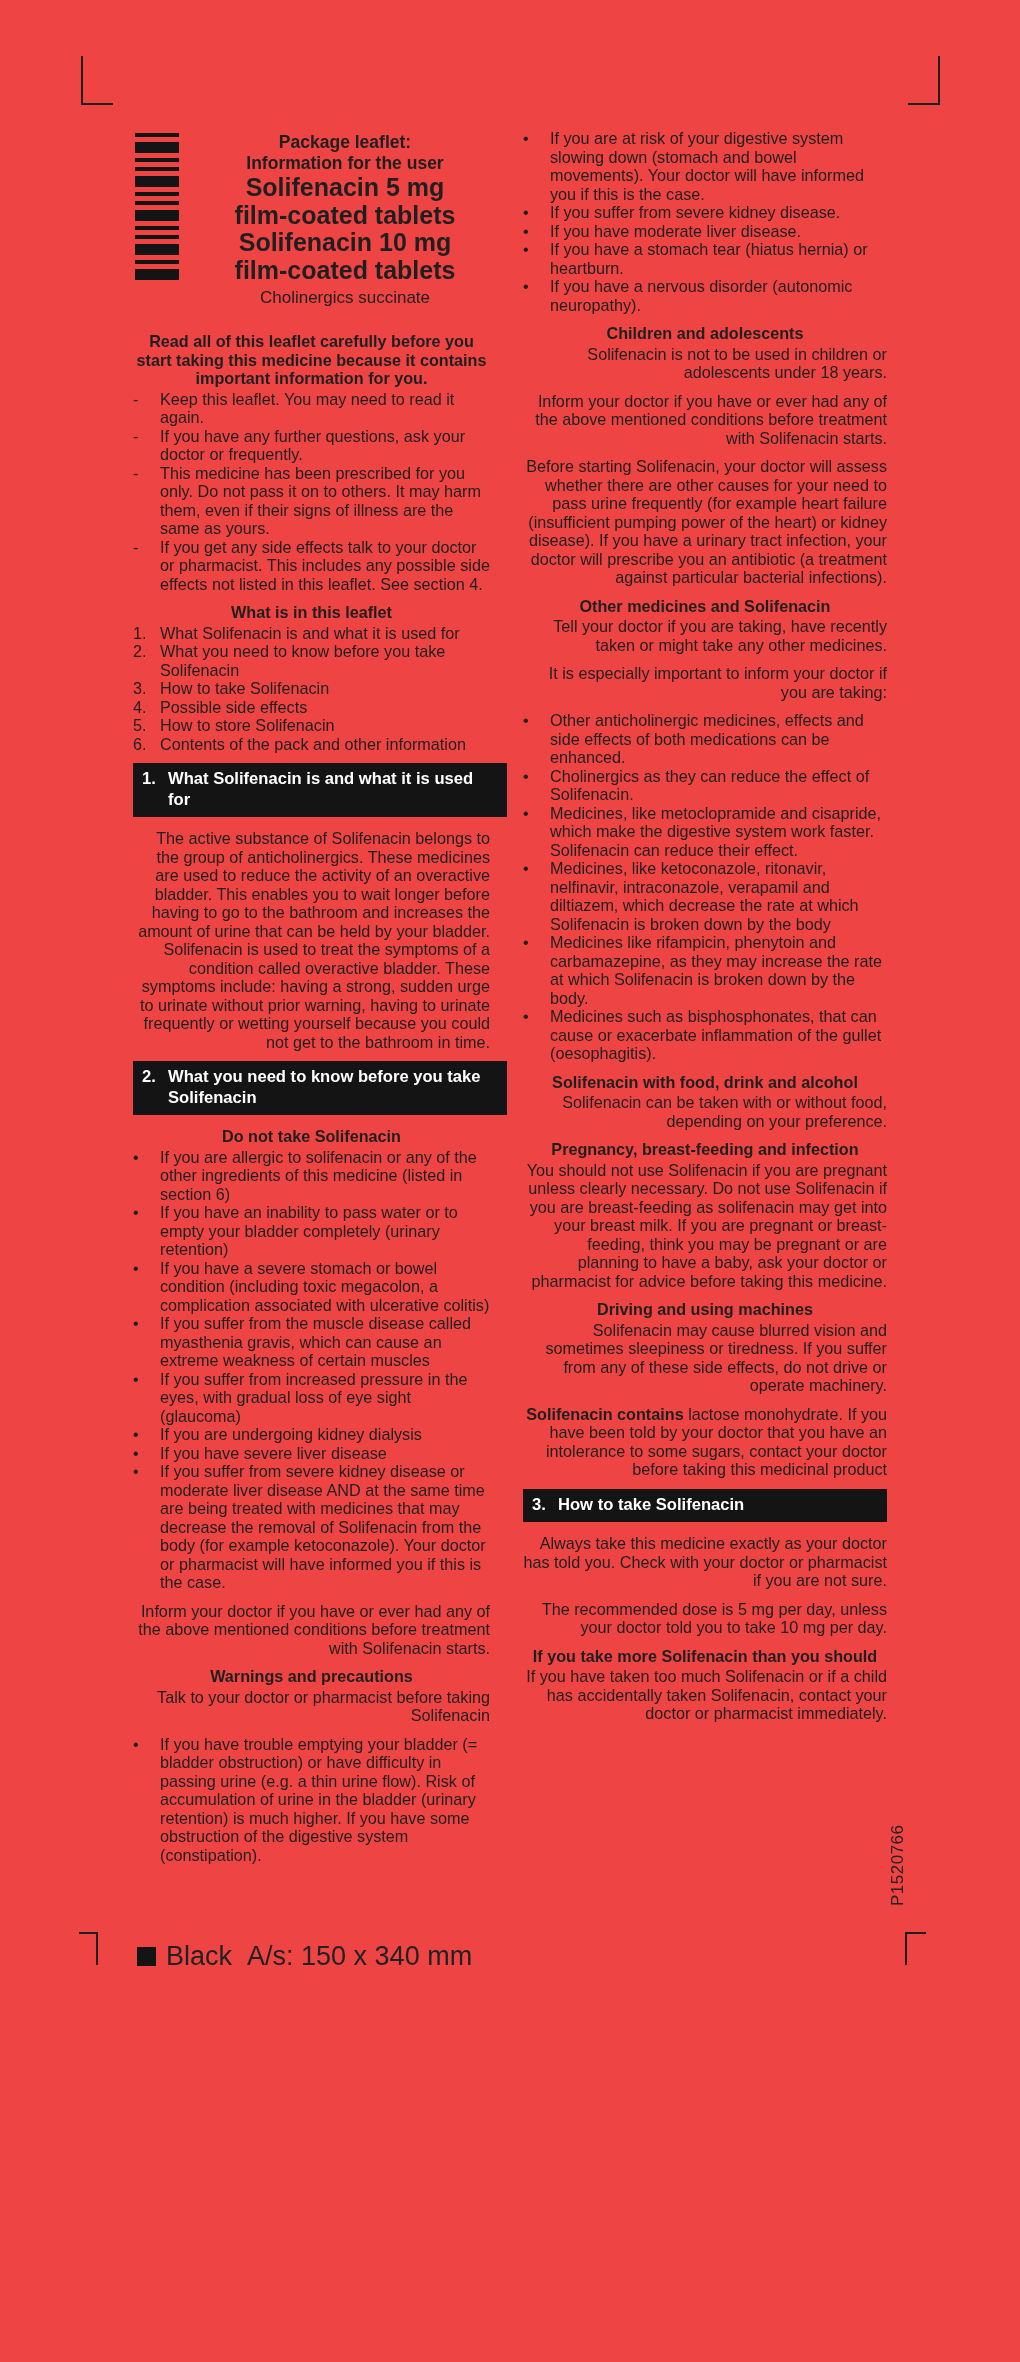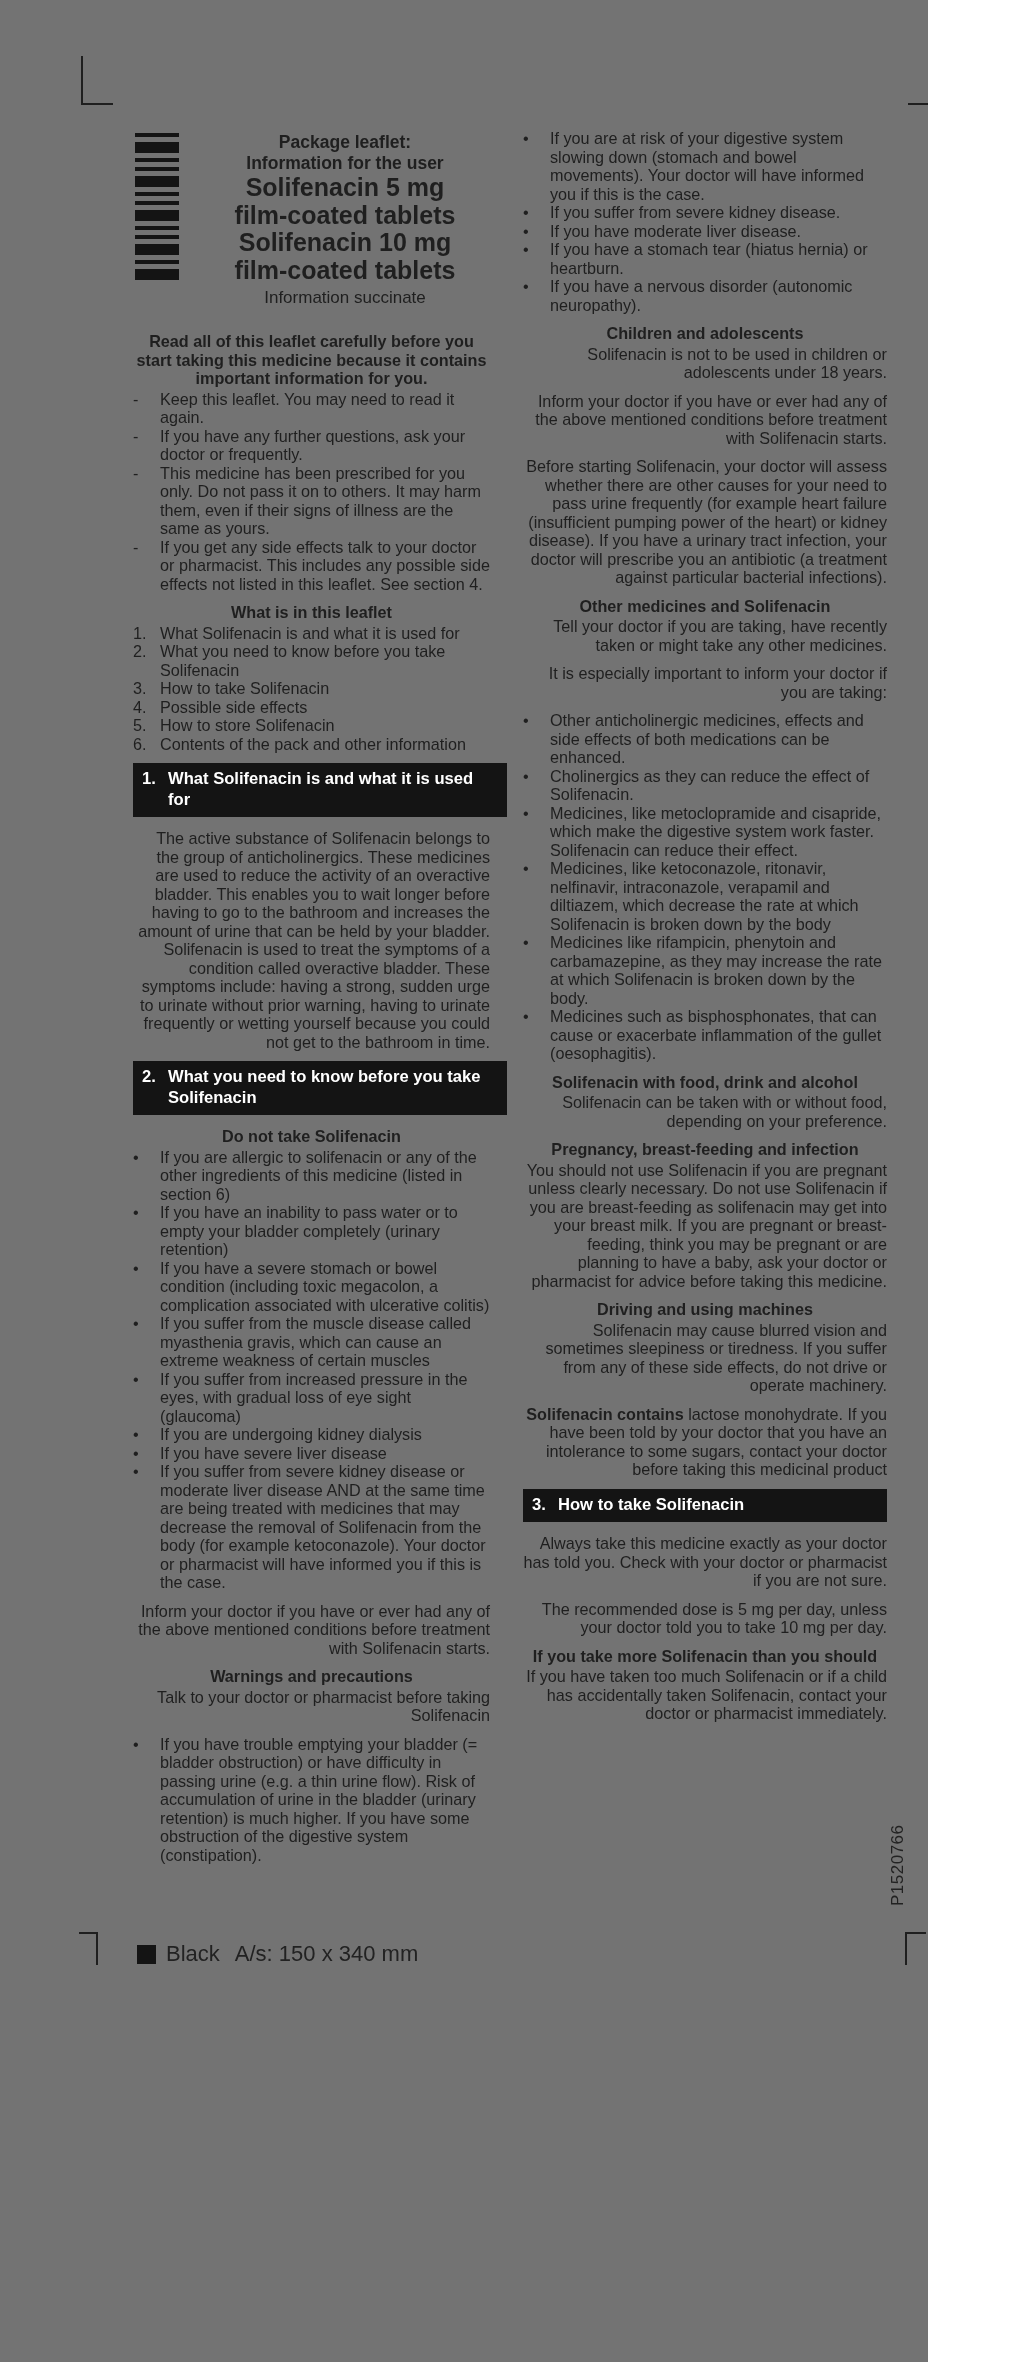--- a/index.html
+++ b/index.html
@@ -1,16 +1,16 @@
 <!DOCTYPE html>
 <html style="--ink: #1f1f1f; --barbg: #141414; --crop: #8f8f8f;"><head>
 <meta charset="utf-8">
 <style>
   html,body{margin:0;padding:0;background:#ffffff;}
-  .page{position:relative;width:928px;height:2362px;background:#737373;overflow:hidden;
+  .page{position:relative;width:1020px;height:2362px;background:#ef4444;overflow:hidden;
         font-family:"Liberation Sans",sans-serif;color:var(--ink,#1f1f1f);}
 
   
   .cm{position:absolute;border-color:var(--crop,#8f8f8f);}
   .cm-tl{left:81px;top:56px;width:30px;height:47px;border-left:2px solid;border-bottom:2px solid;}
   .cm-tr{left:908px;top:56px;width:30px;height:47px;border-right:2px solid;border-bottom:2px solid;}
   .cm-bl{left:79px;top:1932px;width:17px;height:31px;border-top:2px solid;border-right:2px solid;}
   .cm-br{left:905px;top:1932px;width:19px;height:31px;border-top:2px solid;border-left:2px solid;}
 
   
@@ -37,21 +37,21 @@
   .marker{flex:0 0 27px;}
   .li-text{flex:1;}
 
   .bar{background:var(--barbg,#141414);color:#fff;font-weight:bold;font-size:16.6px;
        line-height:20.5px;display:flex;padding:6px 8px 7px 9px;margin:4px 0 12px;}
   .bar-num{flex:0 0 26px;}
   .bar-text{flex:1;}
 
   
   .footer{position:absolute;left:137px;top:1941px;display:flex;align-items:center;
-          font-size:22px;color:#222;}
+          font-size:27px;color:#222;}
   .swatch{width:19px;height:19px;background:#141414;margin-right:10px;}
   .footer .ink{margin-right:15px;}
 
   
   .side-code{position:absolute;left:857px;top:1857px;width:80px;height:18px;text-align:center;
              font-size:17px;letter-spacing:0.5px;color:#222;transform:rotate(-90deg);}
 </style>
 </head>
 <body>
 
@@ -78,21 +78,21 @@
       <div class="bcbar" style="height: 11px;"></div>
     </div>
 
   <div class="title-block">
     <div class="kicker">Package leaflet:</div>
     <div class="kicker">Information for the user</div>
     <div class="product">Solifenacin 5 mg</div>
     <div class="product">film-coated tablets</div>
     <div class="product">Solifenacin 10 mg</div>
     <div class="product">film-coated tablets</div>
-    <div class="subtitle">Information succinate</div>
+    <div class="subtitle">Cholinergics succinate</div>
   </div>
 
   <div class="col col-left">
       <div class="h">Read all of this leaflet carefully before you start taking this medicine because it contains important information for you.</div>
       <div class="list">
         <div class="li">
           <span class="marker">-</span>
           <span class="li-text">Keep this leaflet. You may need to read it again.</span>
         </div>
         <div class="li">

